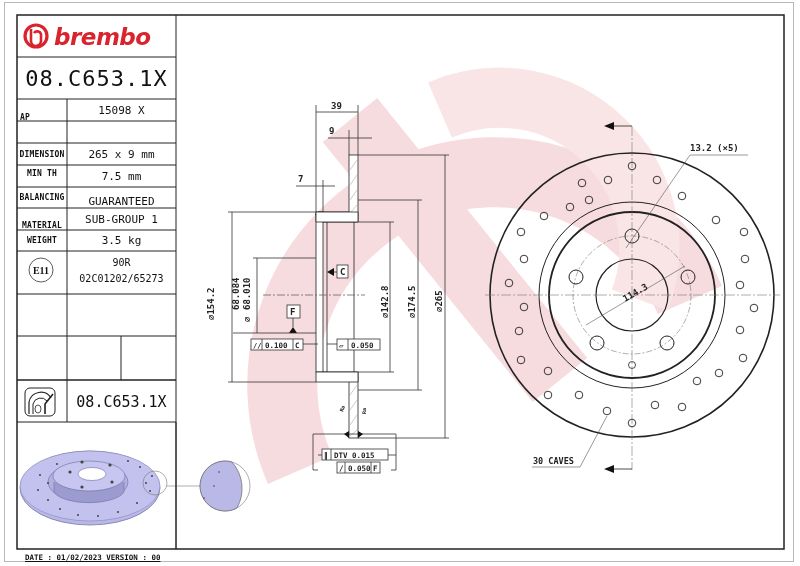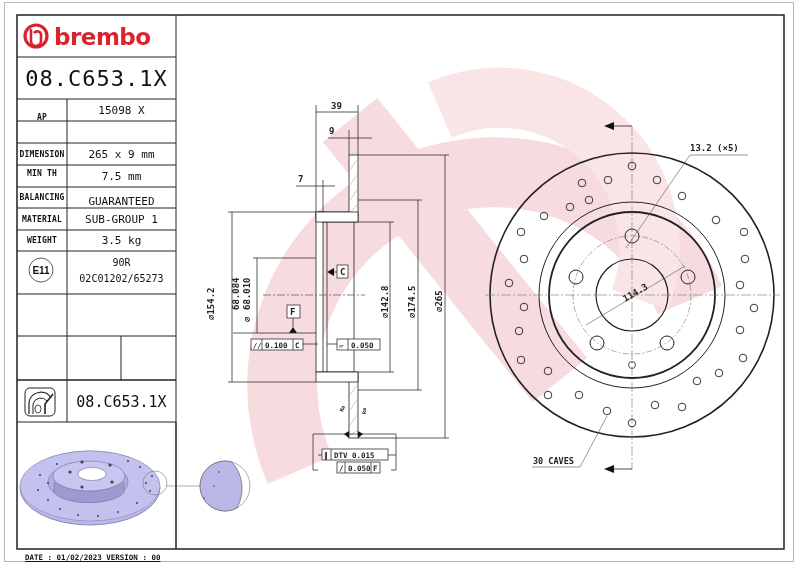--- a/index.html
+++ b/index.html
@@ -278,41 +278,41 @@
 
   <circle cx="41" cy="270" r="12" fill="#fff" stroke="#333" stroke-width="0.8"></circle>
 
   <g transform="translate(36,36)">
     <circle cx="0" cy="0" r="11" fill="none" stroke="#d9232d" stroke-width="3.2"></circle>
     <path d="M -5 -7 L -5 5 A 5 5 0 0 0 5 5 L 5 -2 A 4 4 0 0 0 -2 -3" fill="none" stroke="#d9232d" stroke-width="2.6"></path>
   </g>
 </svg>
 
 <div>
-  <div class="cell logo-text" style="left:54px;top:20px;width:118px;height:34px;justify-content:flex-start;">brembo</div>
+  <div class="cell logo-text" style="left:54px;top:20px;width:118px;height:34px;justify-content:flex-start;font-style:italic;">brembo</div>
   <div class="cell big" style="left:17px;top:58px;width:159px;height:40px;">08.C653.1X</div>
 
-  <div class="cell lbl" style="left:17px;top:99px;width:50px;height:36px;">AP</div>
+  <div class="cell lbl" style="left:0;top:99px;width:50px;height:36px;">AP</div>
   <div class="cell val" style="left:67px;top:99px;width:109px;height:22px;border-radius:9px;">15098 X</div>
 
   <div class="cell lbl" style="left:17px;top:143px;width:50px;height:22px;text-align:center;">DIMENSION</div>
   <div class="cell val" style="left:67px;top:143px;width:109px;height:22px;">265 x 9 mm</div>
 
   <div class="cell lbl" style="left:17px;top:165px;width:50px;height:16px;">MIN TH</div>
   <div class="cell val" style="left:67px;top:165px;width:109px;height:22px;">7.5 mm</div>
 
   <div class="cell lbl" style="left:17px;top:187px;width:50px;height:21px;">BALANCING</div>
   <div class="cell val" style="left:67px;top:187px;width:109px;height:29px;">GUARANTEED</div>
 
-  <div class="cell lbl" style="left:17px;top:208px;width:50px;height:22px;">MATERIAL</div>
+  <div class="cell lbl" style="left:17px;top:208px;width:50px;height:35px;">MATERIAL</div>
   <div class="cell val" style="left:67px;top:208px;width:109px;height:22px;">SUB-GROUP 1</div>
 
   <div class="cell lbl" style="left:17px;top:230px;width:50px;height:21px;">WEIGHT</div>
   <div class="cell val" style="left:67px;top:230px;width:109px;height:21px;">3.5 kg</div>
 
-  <div class="cell" style="left:29px;top:258px;width:24px;height:24px;font-family:Liberation Sans, sans-serif;font-weight:bold;font-size:10px;">E11</div>
+  <div class="cell" style="left:29px;top:258px;width:24px;height:24px;font-family:Liberation Serif, serif;font-weight:bold;font-size:10px;">E11</div>
   <div class="cell val" style="left:67px;top:254px;width:109px;height:16px;font-size:10px;">90R</div>
   <div class="cell val" style="left:67px;top:270px;width:109px;height:16px;font-size:10px;">02C01202/65273</div>
 
   <div class="cell mid" style="left:67px;top:381px;width:109px;height:41px;">08.C653.1X</div>
 </div>
 
 <div class="footer">DATE : 01/02/2023 VERSION : 00</div>
 
 </body></html>

